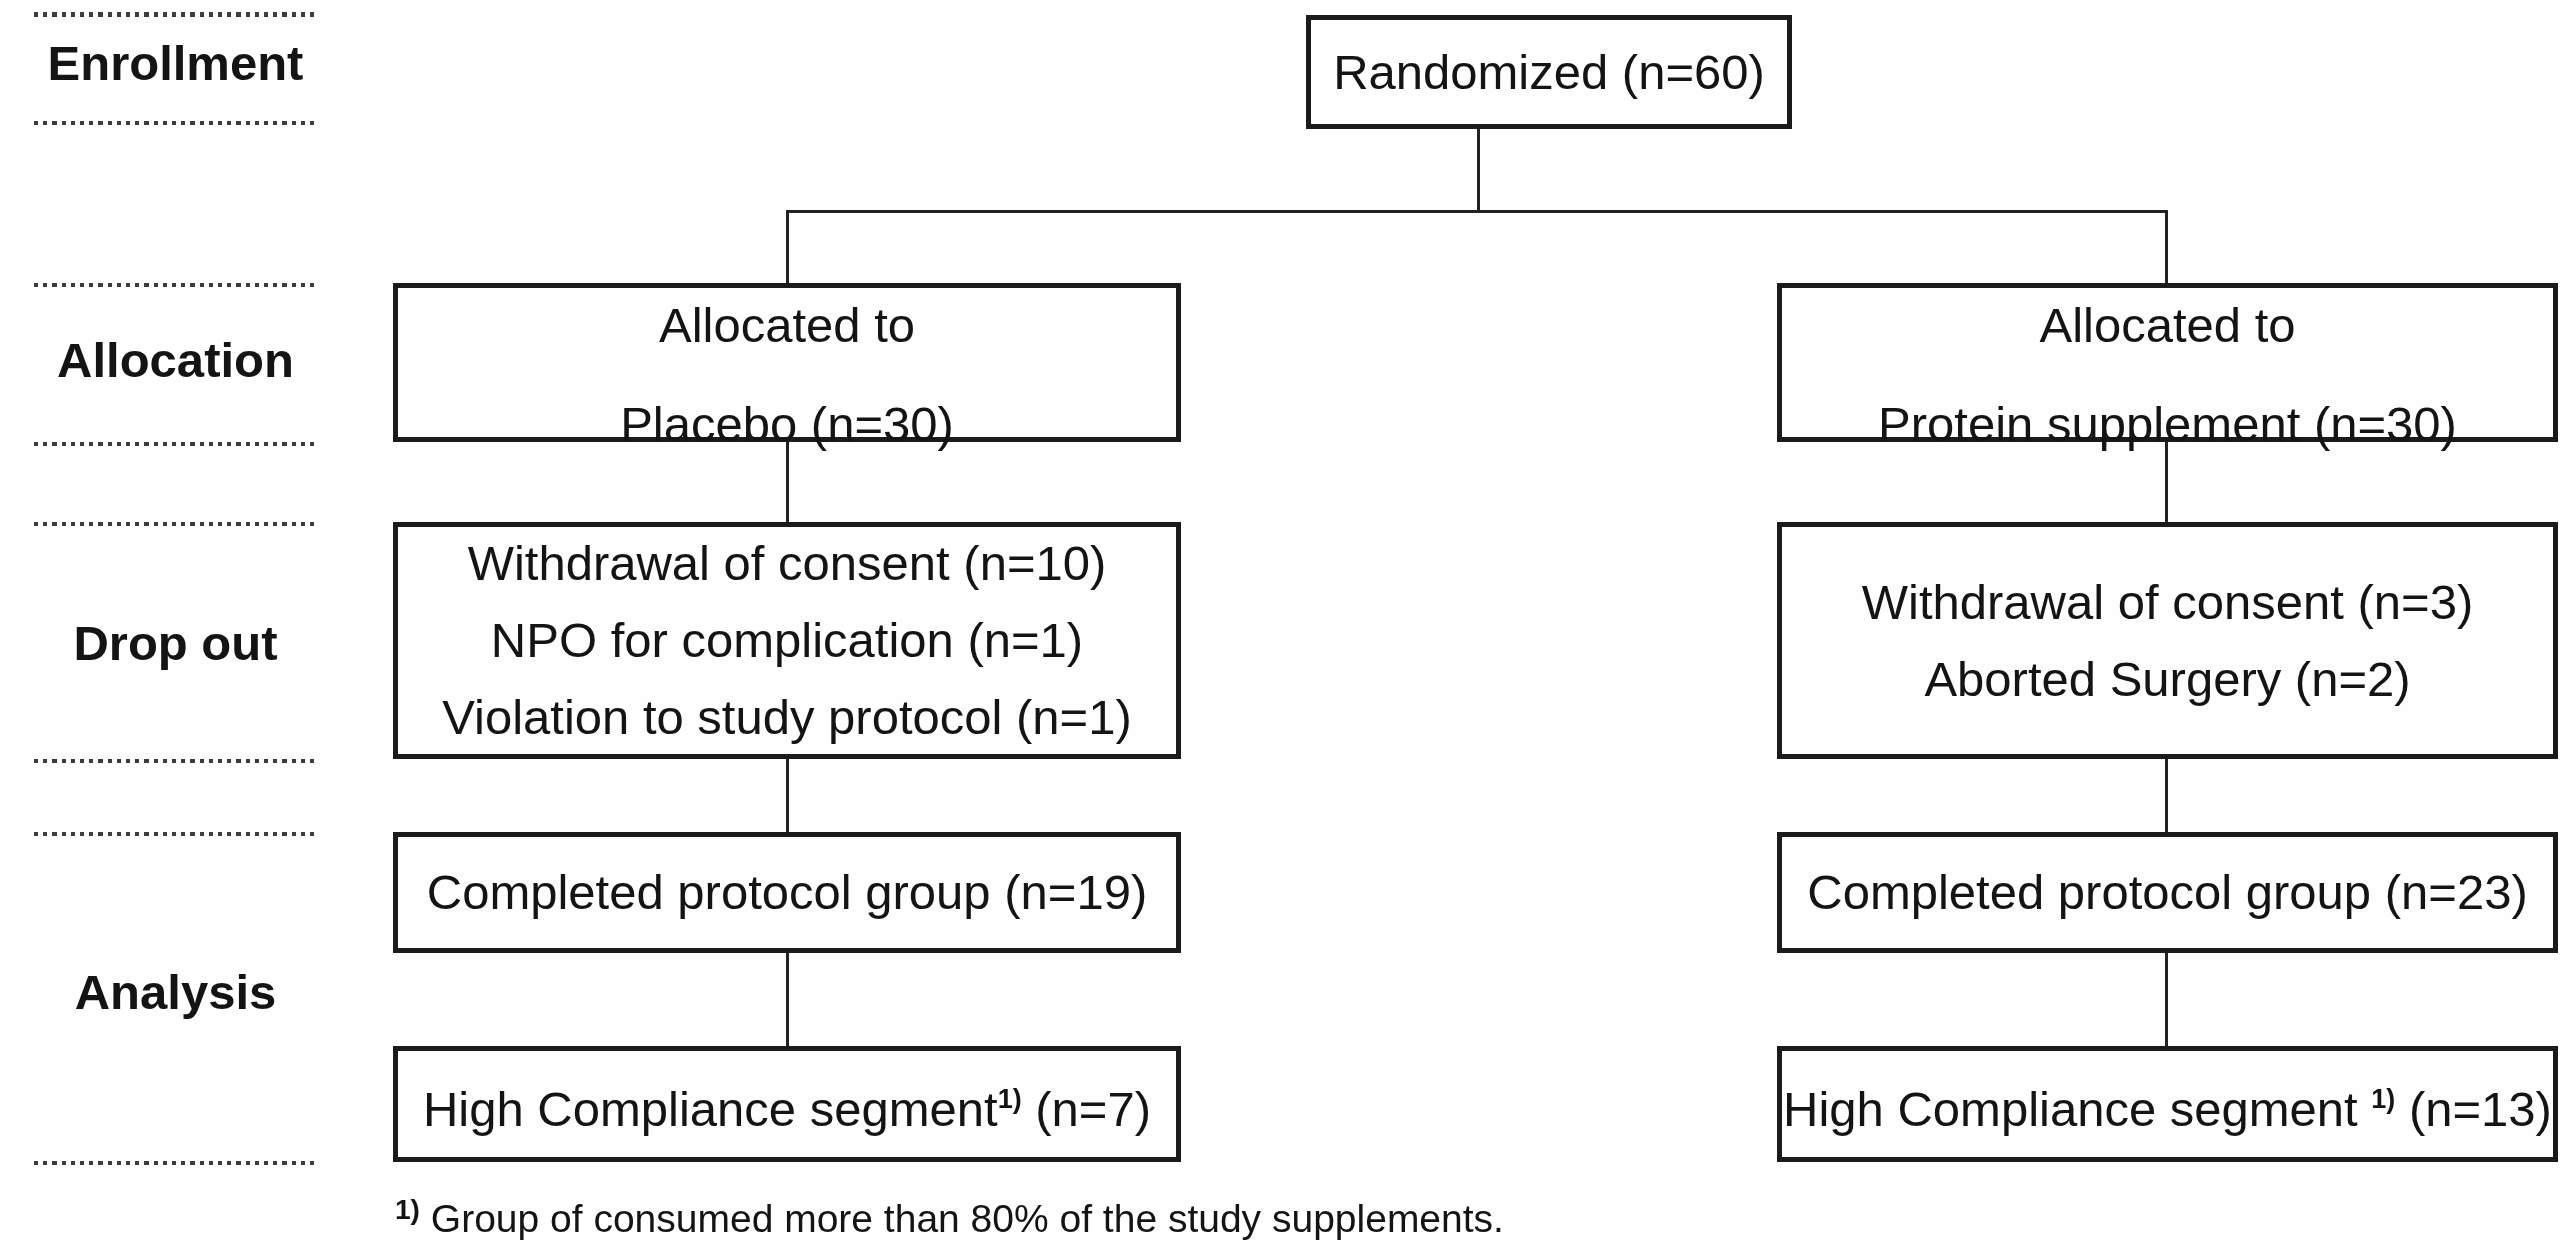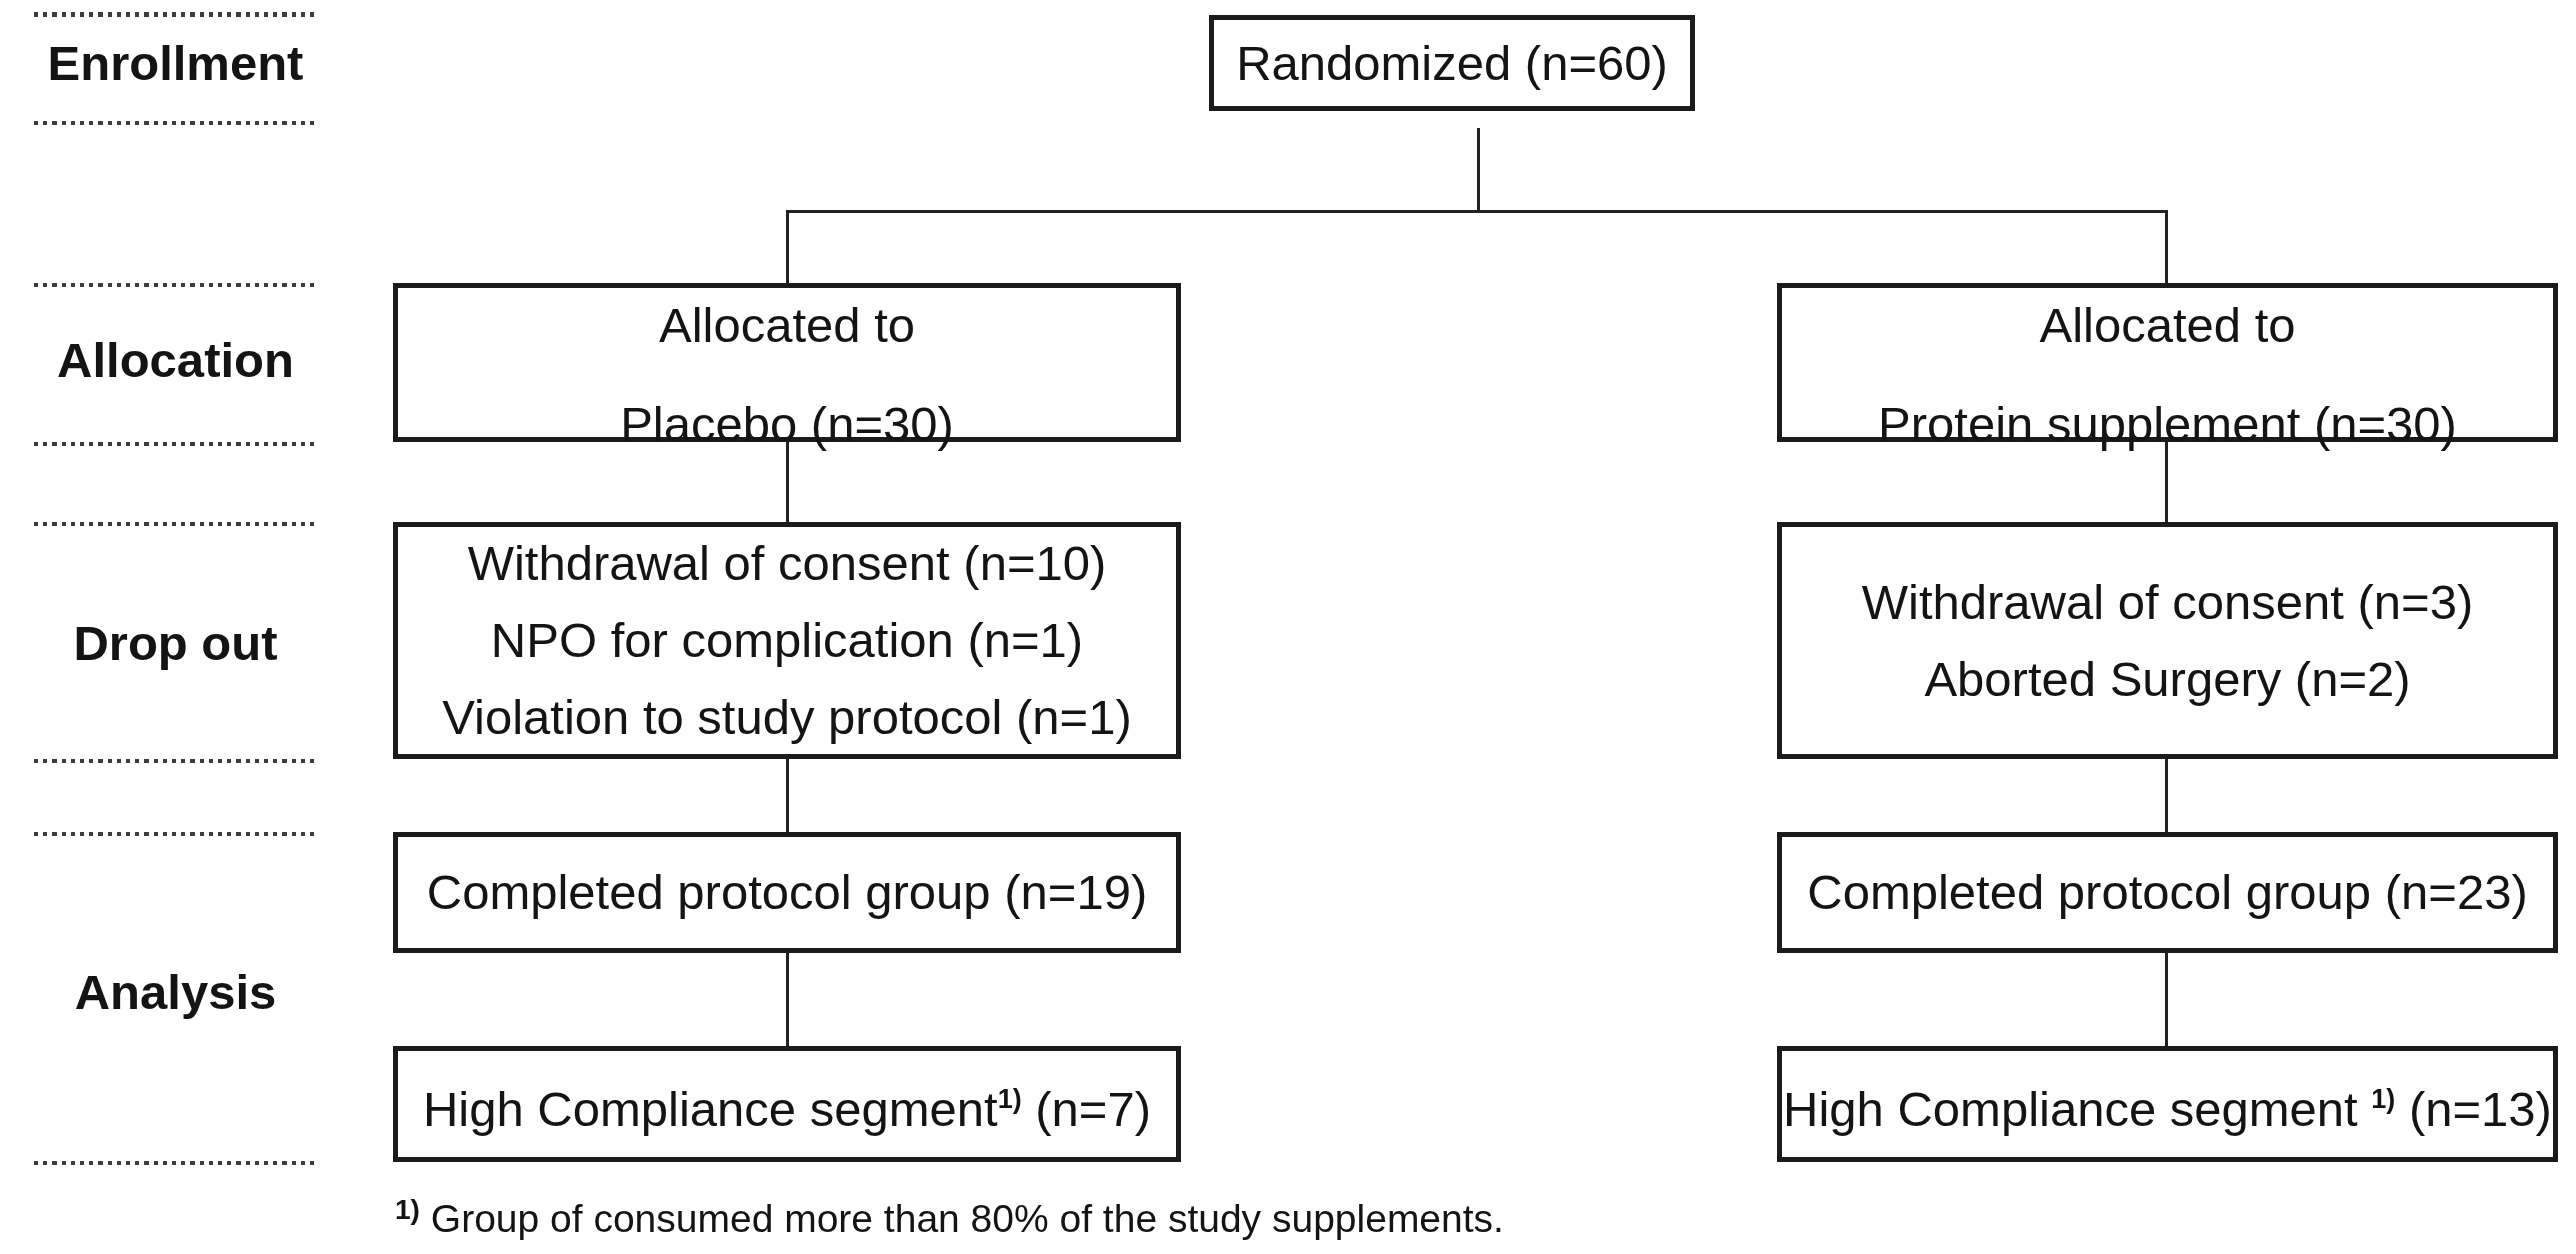--- a/index.html
+++ b/index.html
@@ -48,21 +48,21 @@
   <div class="conn h" style="left:786px;top:210px;width:1382px"></div>
   <div class="conn v" style="left:786px;top:210px;height:75px"></div>
   <div class="conn v" style="left:2165px;top:210px;height:75px"></div>
   <div class="conn v" style="left:786px;top:441px;height:83px"></div>
   <div class="conn v" style="left:2165px;top:441px;height:83px"></div>
   <div class="conn v" style="left:786px;top:758px;height:76px"></div>
   <div class="conn v" style="left:2165px;top:758px;height:76px"></div>
   <div class="conn v" style="left:786px;top:952px;height:97px"></div>
   <div class="conn v" style="left:2165px;top:952px;height:97px"></div>
 
-  <div class="box" style="left:1209px;top:15.4px;width:486px;height:96px">
+  <div class="box" style="left:1306px;top:15.4px;width:486px;height:114px">
     <div class="bline">Randomized (n=60)</div>
   </div>
 
   <div class="box two" style="left:393px;top:283px;width:788px;height:159px">
     <div class="bline">Allocated to</div>
     <div class="bline">Placebo (n=30)</div>
   </div>
   <div class="box two" style="left:1777px;top:283px;width:781px;height:159px">
     <div class="bline">Allocated to</div>
     <div class="bline">Protein supplement (n=30)</div>

